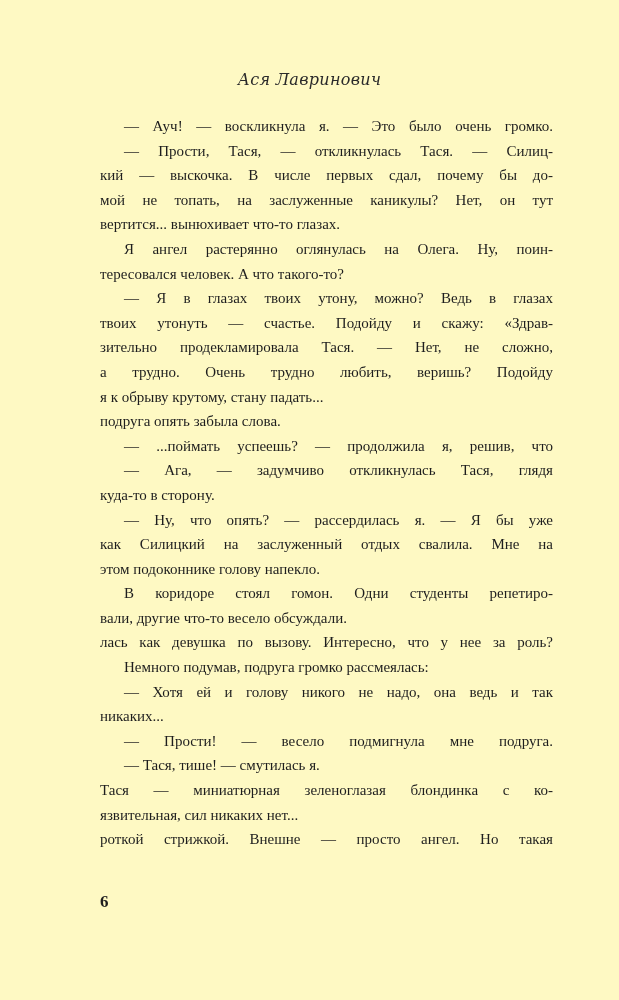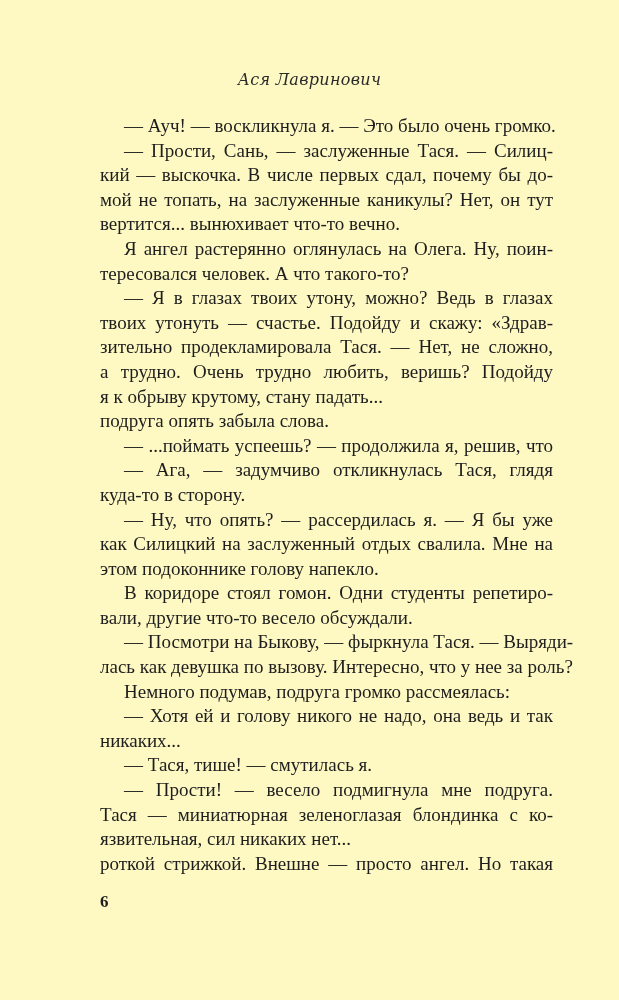--- a/index.html
+++ b/index.html
@@ -31,21 +31,21 @@
       font-style: italic;
       font-size: 16px;
       color: #2a2a2a;
       letter-spacing: 0.3px;
     }
     .text-block {
       position: absolute;
       left: 100px;
       top: 114px;
       width: 453px;
-      font-size: 19px;
+      font-size: 15px;
       line-height: 24.6px;
       color: #1e1e1e;
     }
     .line {
       display: block;
       white-space: nowrap;
       height: 24.6px;
     }
     .line.just {
       text-align: justify;
@@ -64,46 +64,45 @@
     }
   </style>
 </head>
 <body>
 
 <div class="page">
   <div class="running-head">Ася Лавринович</div>
 
   <div class="text-block" id="text-block">
       <span class="line just indent">— Ауч! — воскликнула я. — Это было очень громко.</span>
-      <span class="line just indent">— Прости, Сань, — заслуженные Тася. — Силиц-</span>
+      <span class="line just indent">— Прости, Тася, — откликнулась Тася. — Силиц-</span>
       <span class="line just">кий — выскочка. В числе первых сдал, почему бы до-</span>
       <span class="line just">мой не топать, на заслуженные каникулы? Нет, он тут</span>
-      <span class="line">вертится... вынюхивает что-то вечно.</span>
+      <span class="line">вертится... вынюхивает что-то глазах.</span>
       <span class="line just indent">Я ангел растерянно оглянулась на Олега. Ну, поин-</span>
       <span class="line">тересовался человек. А что такого-то?</span>
       <span class="line just indent">— Я в глазах твоих утону, можно? Ведь в глазах</span>
       <span class="line just">твоих утонуть — счастье. Подойду и скажу: «Здрав-</span>
       <span class="line just">зительно продекламировала Тася. — Нет, не сложно,</span>
       <span class="line just">а трудно. Очень трудно любить, веришь? Подойду</span>
       <span class="line">я к обрыву крутому, стану падать...</span>
       <span class="line">подруга опять забыла слова.</span>
       <span class="line just indent">— ...поймать успеешь? — продолжила я, решив, что</span>
       <span class="line just indent">— Ага, — задумчиво откликнулась Тася, глядя</span>
       <span class="line">куда-то в сторону.</span>
       <span class="line just indent">— Ну, что опять? — рассердилась я. — Я бы уже</span>
       <span class="line just">как Силицкий на заслуженный отдых свалила. Мне на</span>
       <span class="line">этом подоконнике голову напекло.</span>
       <span class="line just indent">В коридоре стоял гомон. Одни студенты репетиро-</span>
       <span class="line">вали, другие что-то весело обсуждали.</span>
-      <span class="line just indent">— Посмотри на Быкову, — фыркнула Тася. — Выряди-</span>
       <span class="line just">лась как девушка по вызову. Интересно, что у нее за роль?</span>
       <span class="line indent">Немного подумав, подруга громко рассмеялась:</span>
       <span class="line just indent">— Хотя ей и голову никого не надо, она ведь и так</span>
       <span class="line">никаких...</span>
+      <span class="line just indent">— Прости! — весело подмигнула мне подруга.</span>
       <span class="line indent">— Тася, тише! — смутилась я.</span>
-      <span class="line just indent">— Прости! — весело подмигнула мне подруга.</span>
       <span class="line just">Тася — миниатюрная зеленоглазая блондинка с ко-</span>
       <span class="line">язвительная, сил никаких нет...</span>
       <span class="line just">роткой стрижкой. Внешне — просто ангел. Но такая</span>
     </div>
 
   <div class="page-number">6</div>
 </div>
 
 </body></html>

